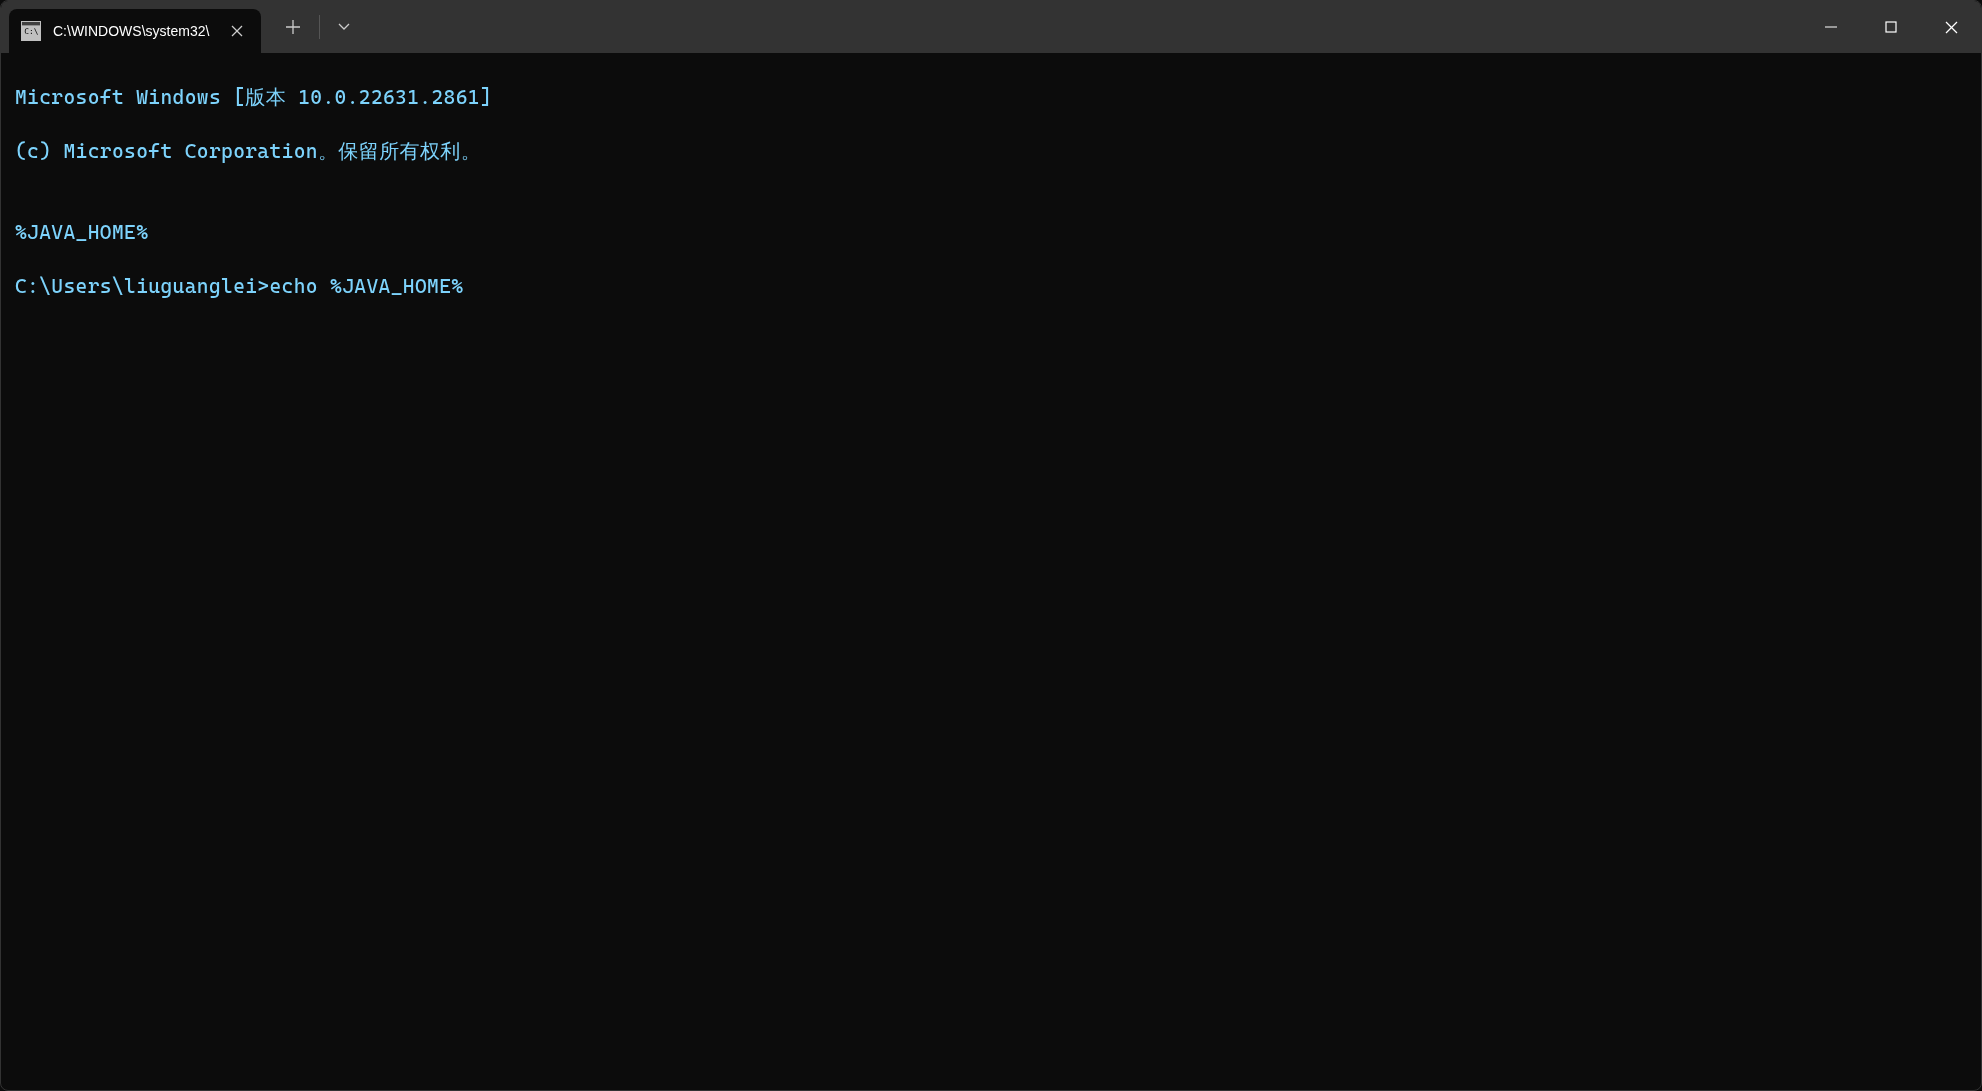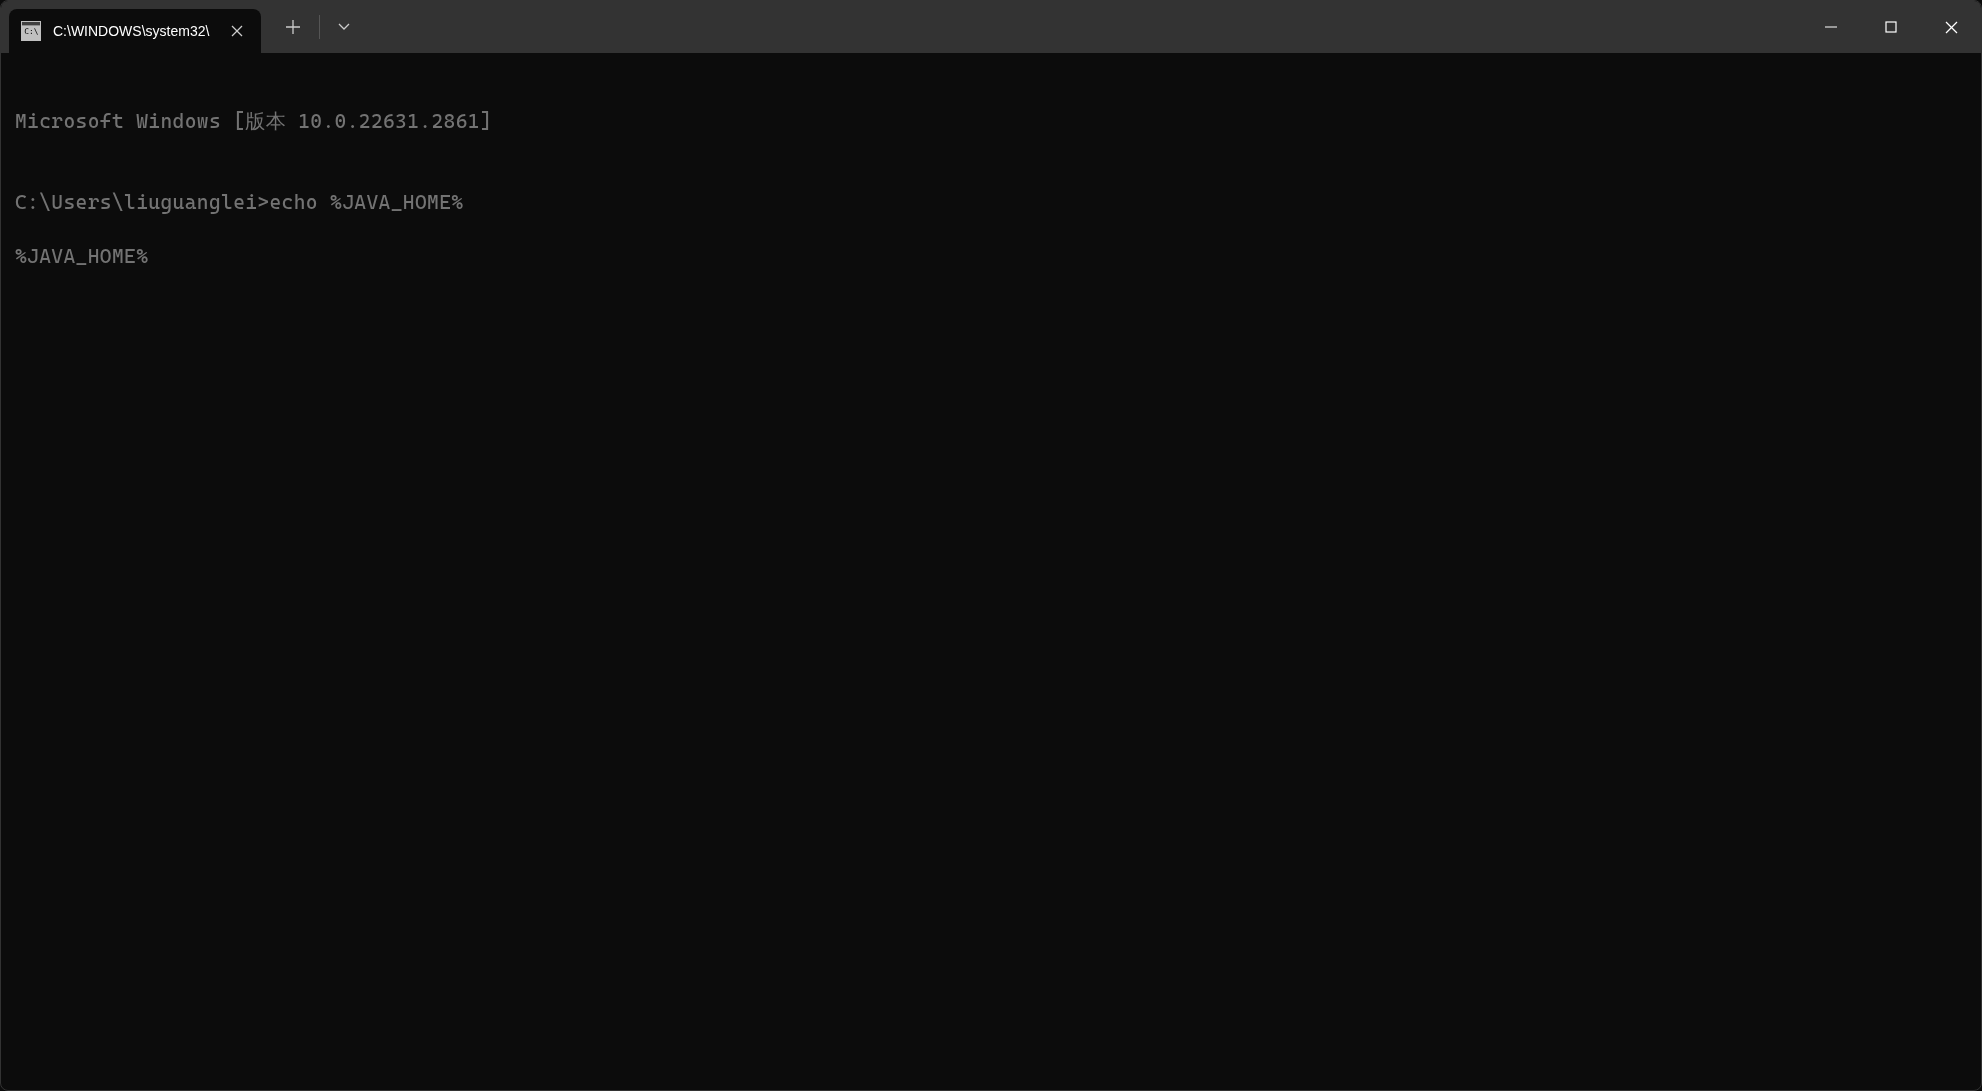--- a/index.html
+++ b/index.html
@@ -104,22 +104,22 @@
     .window-control {
       width: 60px;
       height: 100%;
       display: flex;
       align-items: center;
       justify-content: center;
       color: #ffffff;
       cursor: pointer;
     }
     .terminal-content {
-      padding: 28px 14px;
-      color: #737373;
+      padding: 4px 14px;
+      color: #7dd3fc;
       font-size: 20px;
       line-height: 1.35;
       white-space: pre-wrap;
       font-family: 'Cascadia Mono', 'Consolas', monospace;
       letter-spacing: 0.4px;
     }
     .terminal-line {
       display: block;
     }
   </style>
@@ -172,17 +172,18 @@
       <svg width="13" height="13" viewBox="0 0 13 13">
         <line x1="1" y1="1" x2="12" y2="12" stroke="#ffffff" stroke-width="1.2"></line>
         <line x1="12" y1="1" x2="1" y2="12" stroke="#ffffff" stroke-width="1.2"></line>
       </svg>
     </div>
   </div>
 </div>
 
 <div class="terminal-content">
 <span class="terminal-line">Microsoft Windows [版本 10.0.22631.2861]</span>
+<span class="terminal-line">(c) Microsoft Corporation。保留所有权利。</span>
 <span class="terminal-line"></span>
+<span class="terminal-line">%JAVA_HOME%</span>
 <span class="terminal-line">C:\Users\liuguanglei&gt;echo %JAVA_HOME%</span>
-<span class="terminal-line">%JAVA_HOME%</span>
 <span class="terminal-line"></span>
 </div>
 
 </body></html>

